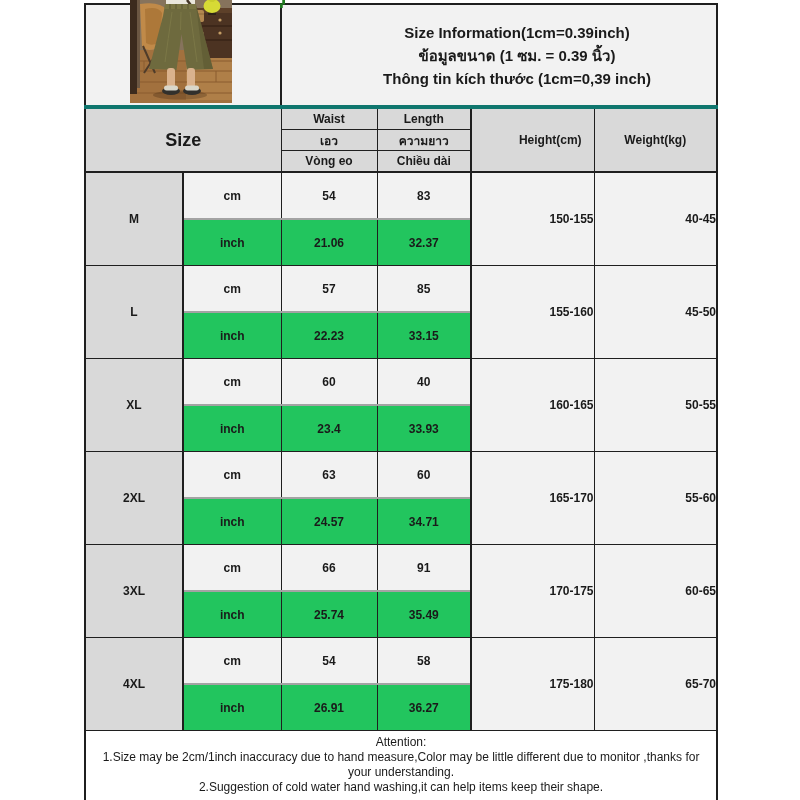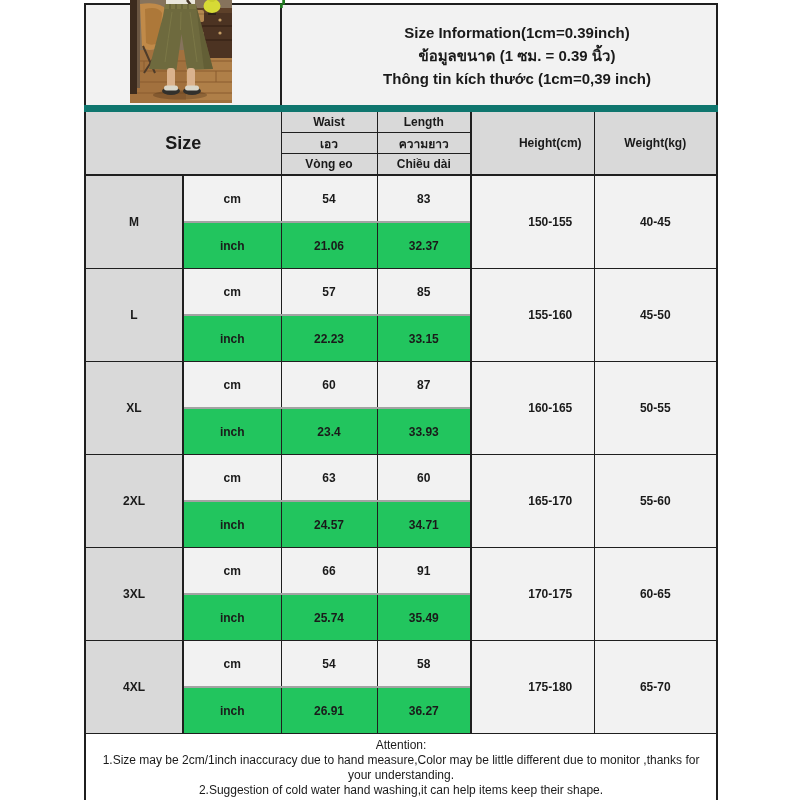--- a/index.html
+++ b/index.html
@@ -19,29 +19,29 @@
     border:1px solid #1f1f1f;
     text-align:center;vertical-align:middle;
     padding:0;font-weight:bold;font-size:12px;overflow:hidden;
   }
   
   tr.top-row td{height:100px;background:#f2f2f2;}
   td.photo-cell{border-right:2px solid #1f1f1f;}
   td.title-cell{font-size:15px;line-height:23px;padding-left:36px;}
   
   tr.hdr td{background:#d9d9d9;height:20px;}
-  tr.hdr-first td{border-top:7px solid #0f766e;text-align:center;}
+  tr.hdr-first td{border-top:4px solid #0f766e;text-align:center;}
   td.size-hdr{font-size:18px;border-bottom:2px solid #1f1f1f;}
   tr.hdr td.hspan{border-bottom:2px solid #1f1f1f;}
   tr.hdr-last td{border-bottom:2px solid #1f1f1f;margin-left:34px;}
   
   tr.cm-row td{height:45px;background:#f2f2f2;}
   tr.inch-row td{height:45px;background:#22c55e;border-top:2px solid #a3a3a3;}
   td.size-label{background:#d9d9d9 !important;border-right:2px solid #1f1f1f;}
-  td.range{background:#f2f2f2 !important;}
+  td.range{background:#f2f2f2 !important;text-align:right;}
   td.col-height{border-left:2px solid #1f1f1f;padding-left:35px;}
   tr.block-start td{border-top:1px solid #1f1f1f;margin-top:32px;}
   
   tr.attention-row td{
     height:72px;background:#ffffff;font-weight:normal;font-size:12px;
     vertical-align:top;padding:4px 10px 0 10px;line-height:15px;
     border-top:1px solid #1f1f1f;
   }
   
   .photo{position:absolute;left:130px;top:0;width:102px;height:103px;z-index:5;}
@@ -119,21 +119,21 @@
     <tr class="inch-row">
       <td>inch</td>
       <td>22.23</td>
       <td>33.15</td>
     </tr>
 
     <tr class="cm-row block-start">
       <td rowspan="2" class="size-label">XL</td>
       <td>cm</td>
       <td>60</td>
-      <td>87</td>
+      <td>40</td>
       <td rowspan="2" class="range col-height">160-165</td>
       <td rowspan="2" class="range">50-55</td>
     </tr>
     <tr class="inch-row">
       <td>inch</td>
       <td>23.4</td>
       <td>33.93</td>
     </tr>
 
     <tr class="cm-row block-start">

